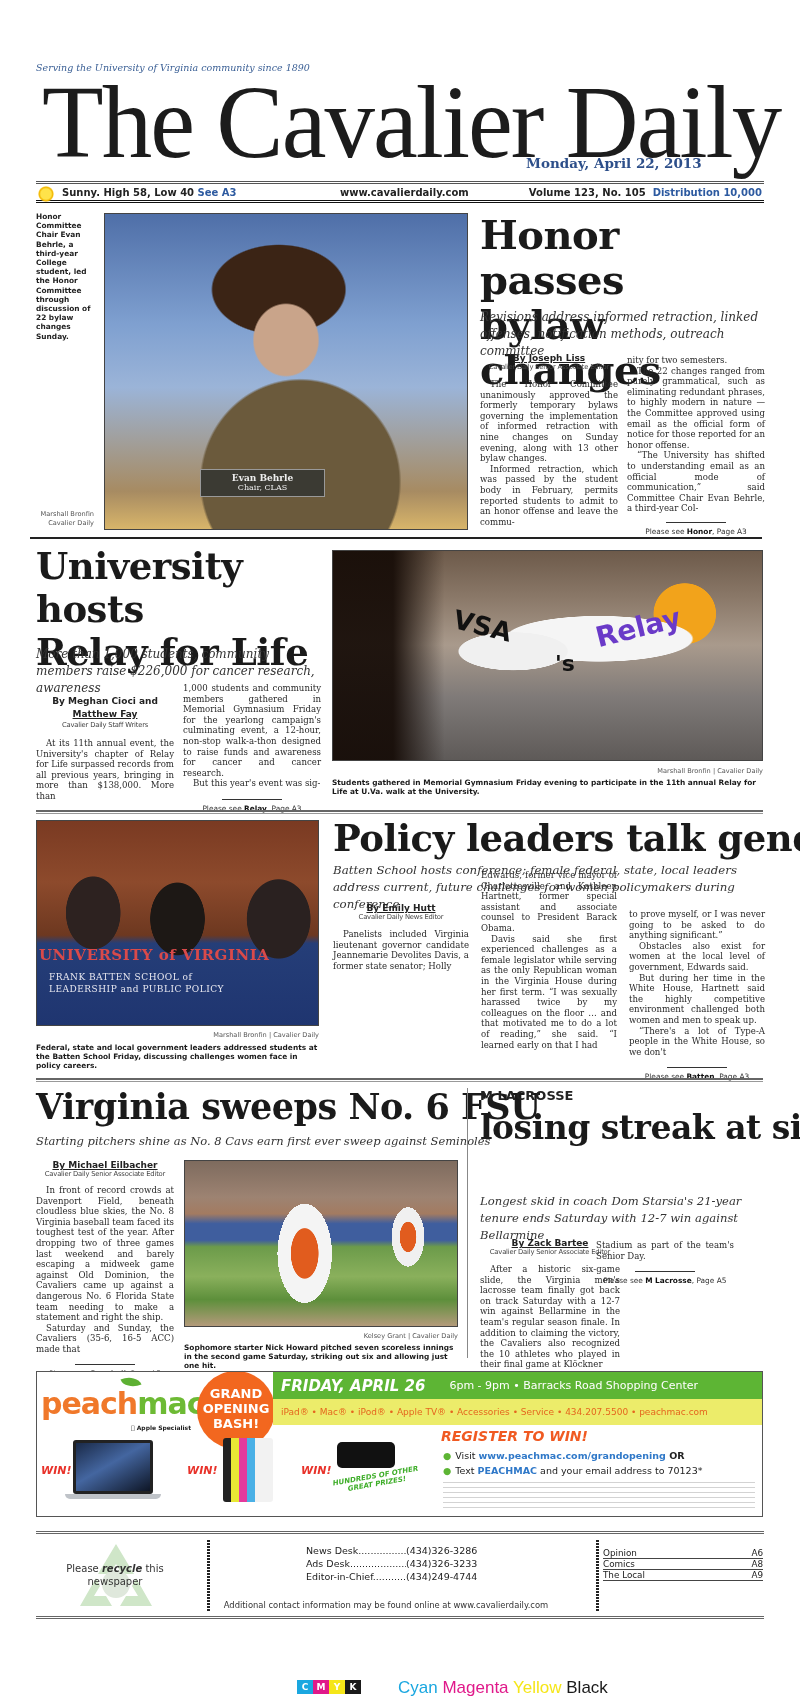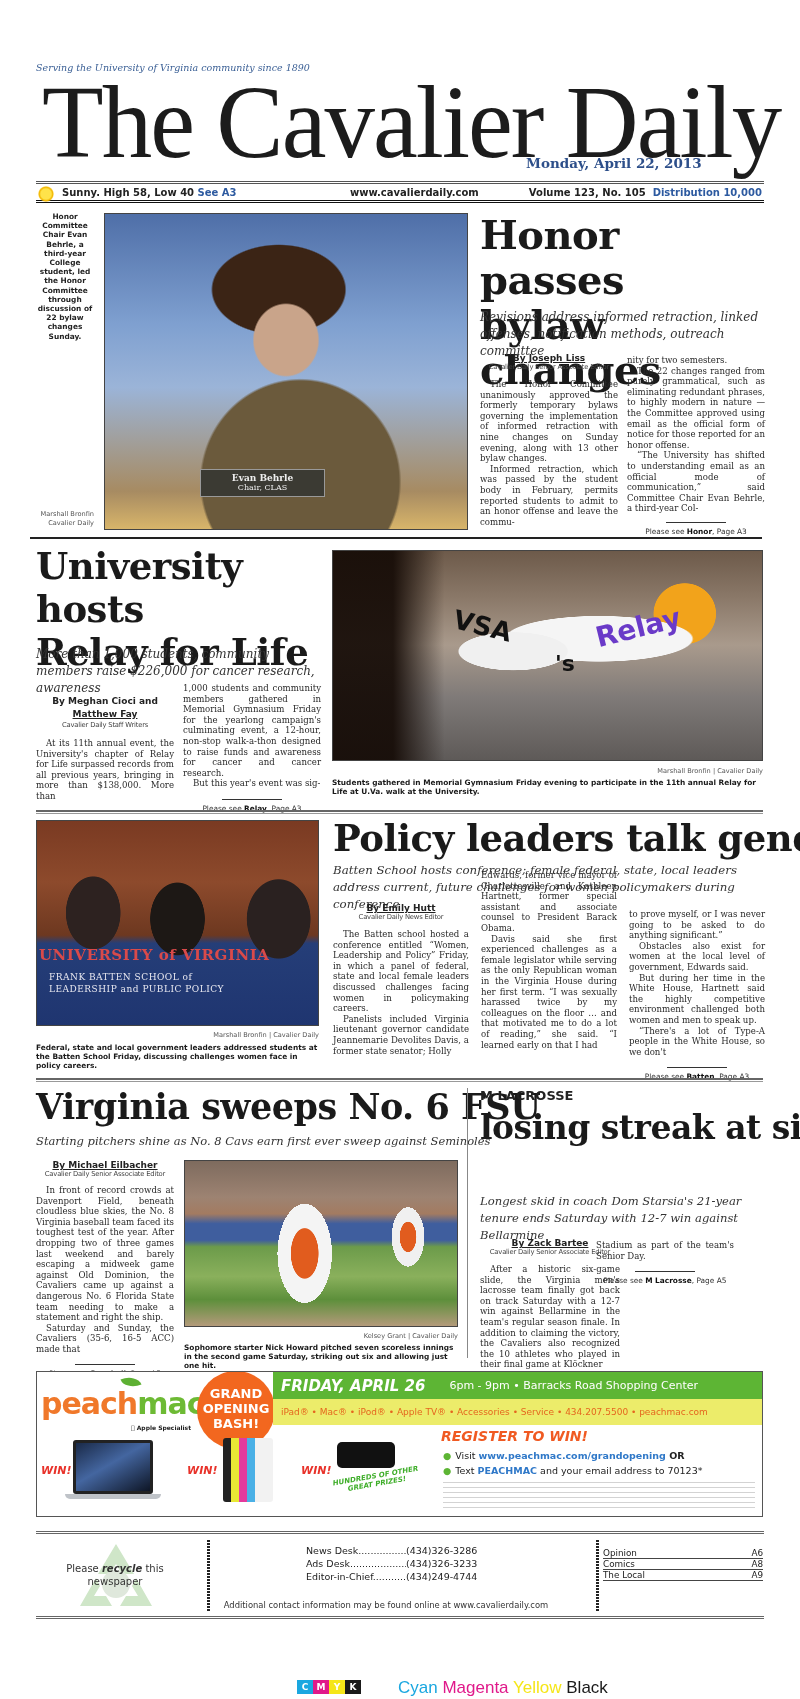--- a/index.html
+++ b/index.html
@@ -7,21 +7,21 @@
   body { position: relative; font-family: "DejaVu Serif", serif; color: #1a1a1a; }
   .abs { position: absolute; }
 
   
   .tagline { left: 36px; top: 62px; font-family: "DejaVu Serif", serif; font-style: italic; font-size: 9.5px; color: #3a5f95; }
   .nameplate { left: 42px; top: 72px; width: 715px; height: 100px; font-family: "Liberation Serif", serif; font-size: 104px; line-height: 100px; color: #1c1c1c; letter-spacing: -2px; white-space: nowrap; transform: scaleX(0.97); transform-origin: left top; }
   .dateline { left: 526px; top: 155px; font-family: "DejaVu Serif", serif; font-weight: bold; font-size: 13.5px; color: #2d4f8a; }
   .bar { left: 36px; top: 181px; width: 728px; height: 22px; border-top: 3px double #555; border-bottom: 3px double #111; display: flex; align-items: center; font-family: "DejaVu Sans", sans-serif; font-size: 10px; font-weight: bold; color: #222; padding: 0 2px; }
   .sun { width: 16px; height: 16px; border-radius: 50%; background: radial-gradient(circle, #ffe34a 0 45%, #f2b600 60%, rgba(255,200,0,0.3) 70%, transparent 72%); margin-right: 8px; margin-left: 0; position: relative; top: 2px; }
   .blue { color: #2d5aa0; }
-  .bar .mid { position: absolute; left: 314px; }
+  .bar .mid { position: absolute; left: 304px; }
   .bar .right { position: absolute; right: 2px; }
 
   
   .head { font-family: "DejaVu Serif", serif; font-weight: bold; color: #1a1a1a; letter-spacing: -0.5px; }
   .deck { font-family: "DejaVu Serif", serif; font-style: italic; color: #333; }
   .byline { font-family: "DejaVu Sans", sans-serif; font-weight: bold; font-size: 9px; color: #222; text-align: center; }
   .byline span { text-decoration: underline; }
   .role { font-family: "DejaVu Sans", sans-serif; font-size: 6.8px; color: #444; text-align: center; letter-spacing: -0.2px; }
   .body { font-family: "DejaVu Serif", serif; font-size: 8.6px; line-height: 10.6px; color: #2a2a2a; text-align: justify; }
   .body p { text-indent: 10px; }
@@ -109,21 +109,21 @@
 <div class="abs nameplate">The Cavalier Daily</div>
 <div class="abs dateline">Monday, April 22, 2013</div>
 
 <div class="abs bar">
   <span class="sun"></span>
   <span>Sunny. High 58, Low 40</span>&nbsp;<span class="blue">See A3</span>
   <span class="mid">www.cavalierdaily.com</span>
   <span class="right"><span>Volume 123, No. 105</span>&nbsp;&nbsp;<span class="blue">Distribution 10,000</span></span>
 </div>
 
-<div class="abs" style="left:36px; top:212px; width:58px; text-align:center; font-family:'DejaVu Sans',sans-serif; font-weight:bold; font-size:7.4px; line-height:9.2px; color:#222;">Honor Committee Chair Evan Behrle, a third-year College student, led the Honor Committee through discussion of 22 bylaw changes Sunday.</div>
+<div class="abs" style="left:36px; top:212px; width:58px; text-align:left; font-family:'DejaVu Sans',sans-serif; font-weight:bold; font-size:7.4px; line-height:9.2px; color:#222;">Honor Committee Chair Evan Behrle, a third-year College student, led the Honor Committee through discussion of 22 bylaw changes Sunday.</div>
 <div class="abs credit" style="left:36px; top:510px; width:58px; text-align:right; line-height:9px;">
   <div>Marshall Bronfin</div>
   <div>Cavalier Daily</div>
 </div>
 <div class="abs photo photo-honor" style="left:104px; top:213px; width:364px; height:317px;">
   <div class="nameplate-sign">
     <b>Evan Behrle</b>
     <span>Chair, CLAS</span>
   </div>
 </div>
@@ -203,21 +203,20 @@
 <div class="abs credit" style="left:120px; top:1031px; width:199px; text-align:right;">Marshall Bronfin | Cavalier Daily</div>
 <div class="abs cap" style="left:36px; top:1043px; width:285px;">Federal, state and local government leaders addressed students at the Batten School Friday, discussing challenges women face in policy careers.</div>
 
 <div class="abs head" style="left:333px; top:816px; width:440px; font-size:37px; line-height:44px; white-space:nowrap;">Policy leaders talk gender</div>
 <div class="abs deck" style="left:333px; top:862px; width:432px; font-size:11.8px; line-height:17px;">Batten School hosts conference; female federal, state, local leaders address current, future challenges for women policymakers during conference</div>
 
 <div class="abs" style="left:333px; top:903px; width:136px;">
   <div class="byline"><span>By Emily Hutt</span></div>
   <div class="role">Cavalier Daily News Editor</div>
   <div class="body" style="margin-top:8px;">
-    <p>The Batten school hosted a conference entitled “Women, Leadership and Policy” Friday, in which a panel of federal, state and local female leaders discussed challenges facing women in policymaking careers.</p>
     <p>Panelists included Virginia lieutenant governor candidate Jeannemarie Devolites Davis, a former state senator; Holly</p>
   </div>
 </div>
 <div class="abs" style="left:481px; top:870px; width:136px;">
   <div class="body">
     <p style="text-indent:0">Edwards, former vice mayor of Charlottesville; and Kathleen Hartnett, former special assistant and associate counsel to President Barack Obama.</p>
     <p>Davis said she first experienced challenges as a female legislator while serving as the only Republican woman in the Virginia House during her first term. “I was sexually harassed twice by my colleagues on the floor … and that motivated me to do a lot of reading,” she said. “I learned early on that I had</p>
   </div>
 </div>
 <div class="abs" style="left:629px; top:909px; width:136px;">

